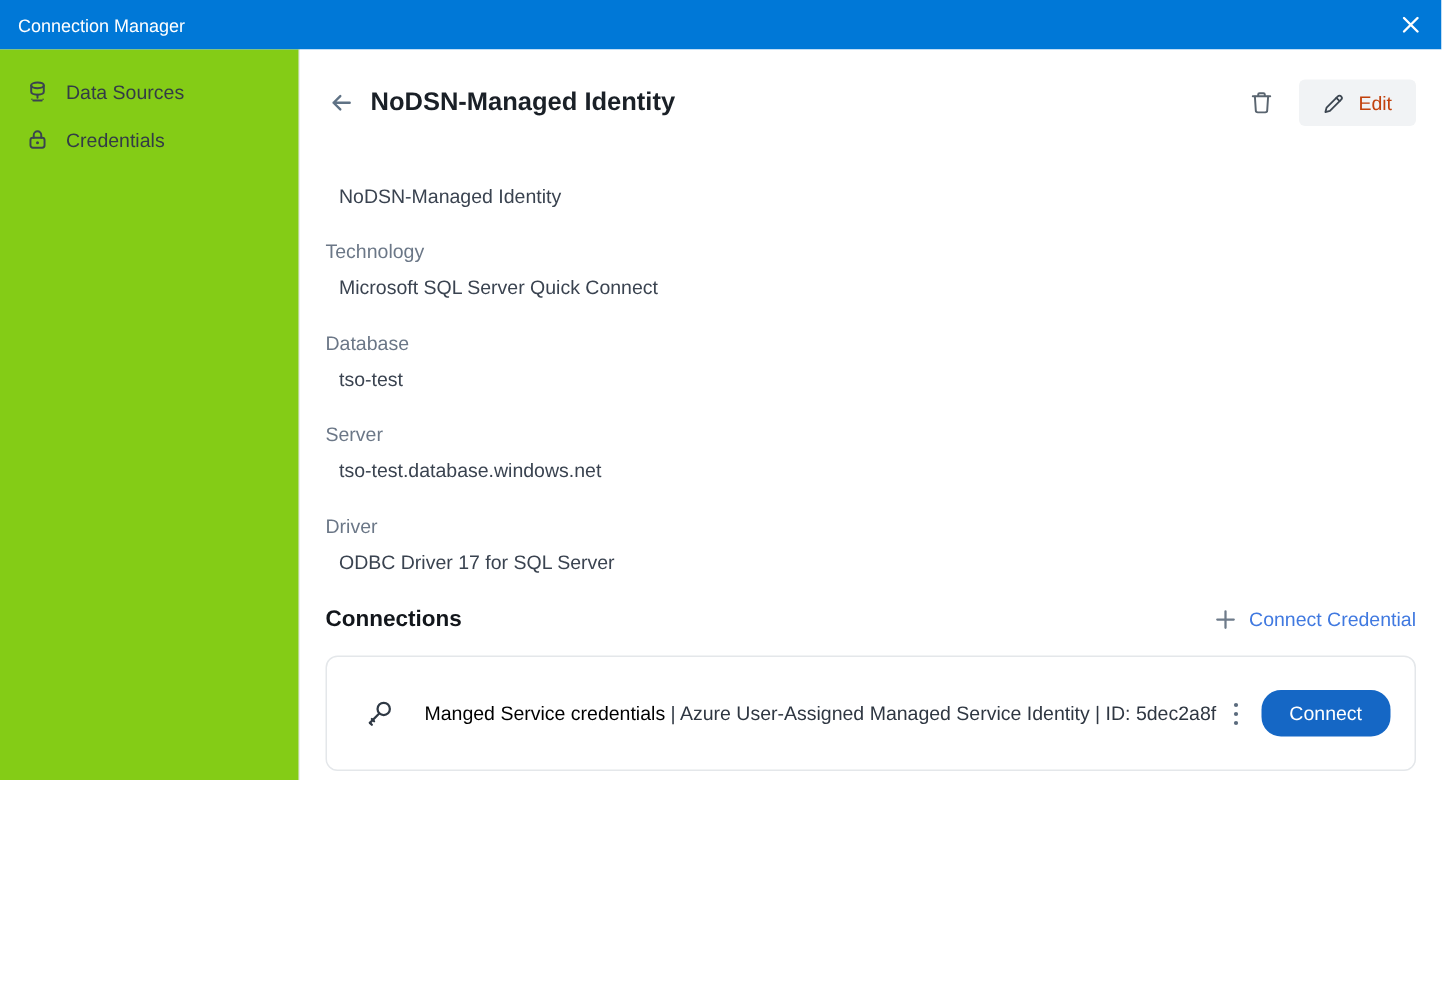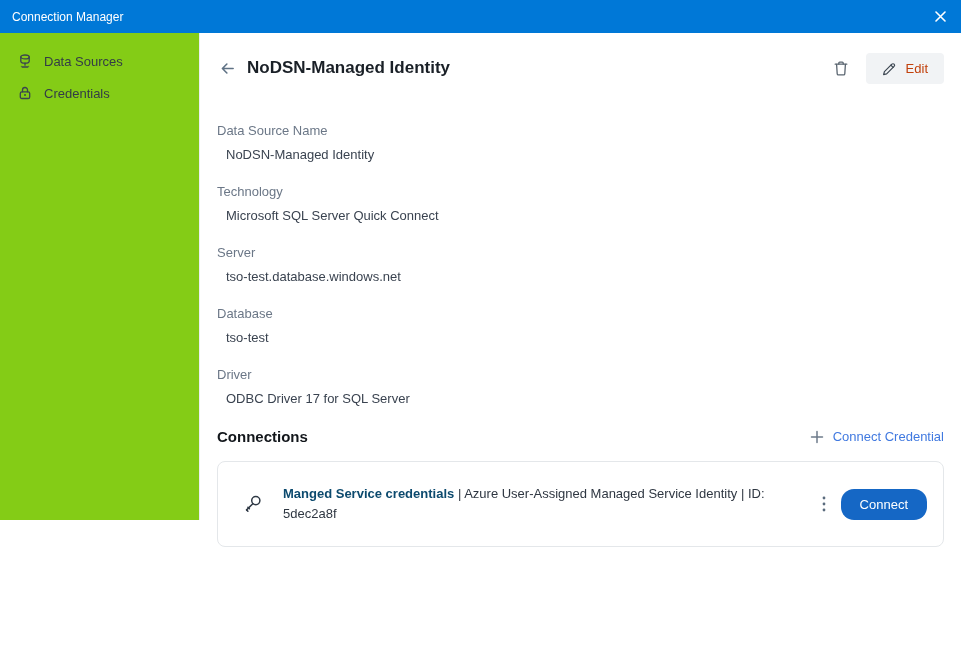--- a/index.html
+++ b/index.html
@@ -61,21 +61,21 @@
     background: none; border: none; padding: 0; font-size: 13px; color: #4079e0; cursor: pointer;
   }
 
   
   .card {
     margin-top: 16px; border: 1px solid #e4e7ea; border-radius: 8px; background: #ffffff;
     display: flex; align-items: center; padding: 22px 16px 22px 24px;
   }
   .key-wrap { display: flex; margin-right: 19px; flex: 0 0 auto; }
   .card-text { font-size: 13px; color: #2f3742; line-height: 20px; max-width: 545px; }
-  .card-text a { color: #0c4a6e; text-decoration: none; cursor: pointer; font-weight: bold; }
+  .card-text a { color: #000000; text-decoration: none; cursor: pointer; }
   .card-actions { margin-left: auto; display: flex; align-items: center; gap: 13px; }
   .kebab-btn { border: none; background: none; cursor: pointer; display: flex; padding: 4px 2px; }
   .connect-btn {
     background: #1567c5; color: #ffffff; border: none; border-radius: 13px;
     padding: 8px 19px; font-size: 13px; cursor: pointer;
   }
 </style>
 </head>
 <body>
 
@@ -148,34 +148,33 @@
                 <path d="M8.9 4.2l2.2 2.2"></path>
               </svg>
             </span>
             <span>Edit</span>
           </button>
         </div>
       </div>
 
       <div class="fields">
         <div class="field">
-          <div class="field-label">Data Source Name</div>
           <div class="field-value">NoDSN-Managed Identity</div>
         </div>
         <div class="field">
           <div class="field-label">Technology</div>
           <div class="field-value">Microsoft SQL Server Quick Connect</div>
         </div>
         <div class="field">
+          <div class="field-label">Database</div>
+          <div class="field-value">tso-test</div>
+        </div>
+        <div class="field">
           <div class="field-label">Server</div>
           <div class="field-value">tso-test.database.windows.net</div>
-        </div>
-        <div class="field">
-          <div class="field-label">Database</div>
-          <div class="field-value">tso-test</div>
         </div>
         <div class="field">
           <div class="field-label">Driver</div>
           <div class="field-value">ODBC Driver 17 for SQL Server</div>
         </div>
       </div>
 
       <div class="connections-header">
         <h2 class="connections-title">Connections</h2>
         <button class="add-link">

